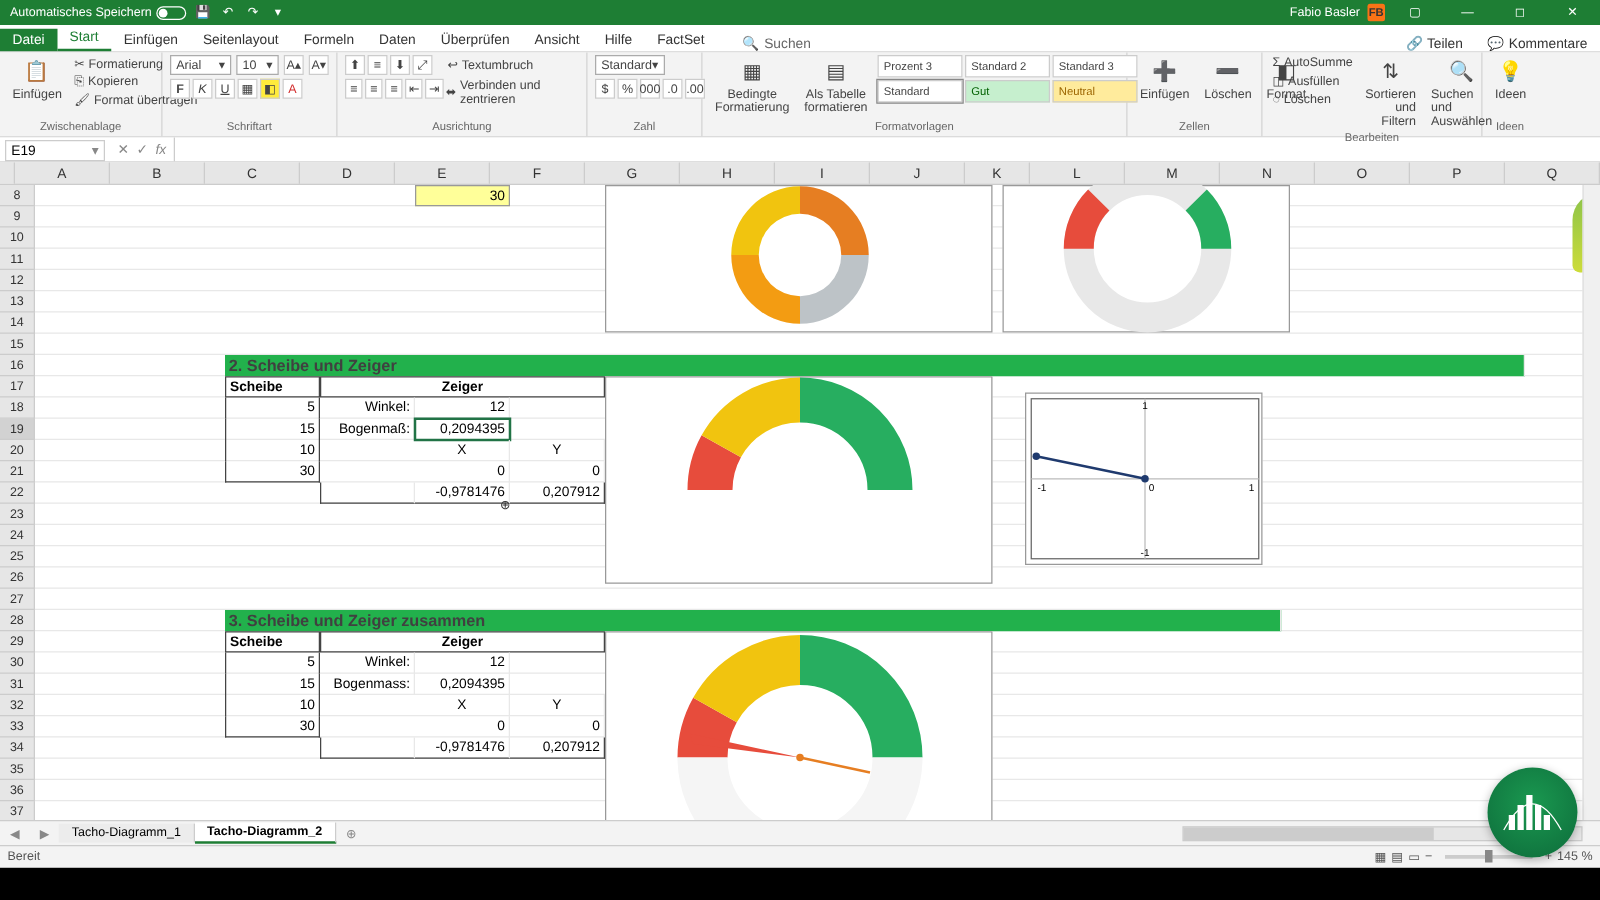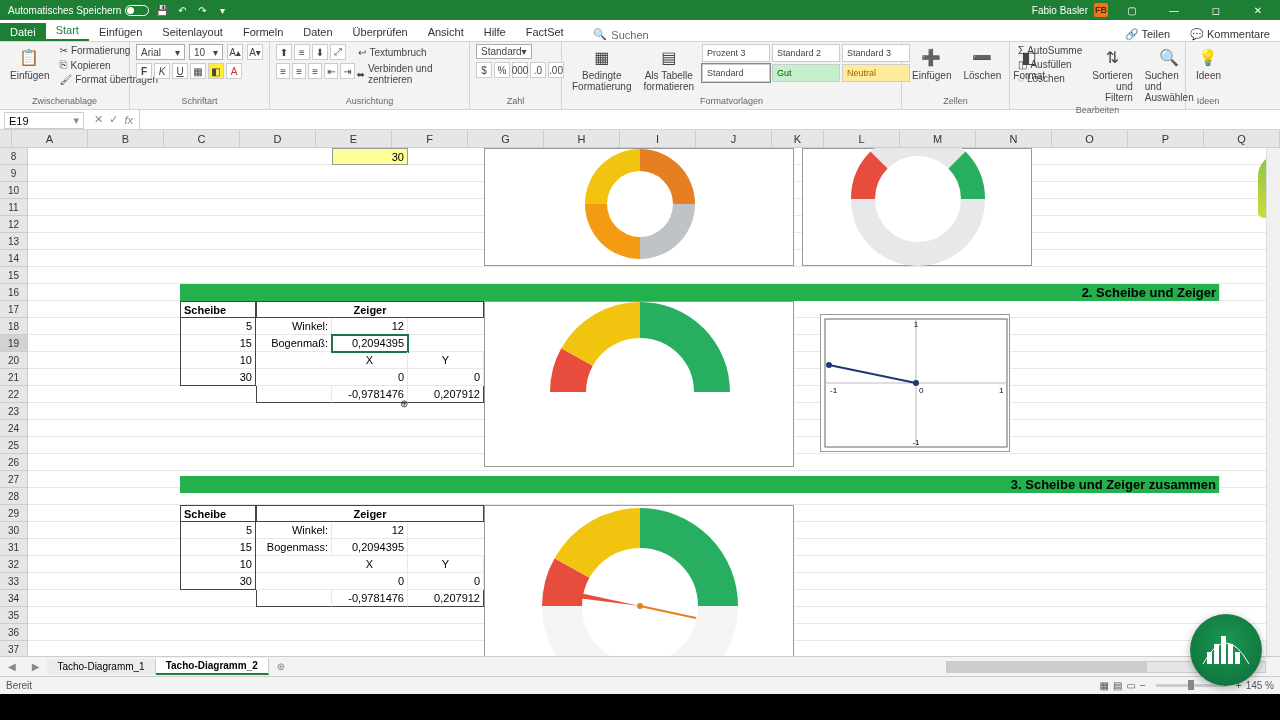--- a/index.html
+++ b/index.html
@@ -61,21 +61,21 @@
 .grid-wrap { flex: 1; display: flex; overflow: hidden; background: #fff; position: relative; }
 .row-headers { width: 28px; background: #e6e6e6; font-size: 10px; }
 .rh { height: 17px; border-bottom: 1px solid #ccc; border-right: 1px solid #ccc; text-align: center; line-height: 17px; color: #333; }
 .rh.active { background: #d2d2d2; }
 .cells { position: relative; flex: 1; }
 .row { position: absolute; left: 0; right: 0; height: 17px; border-bottom: 1px solid #e8e8e8; }
 .cell { position: absolute; top: 0; height: 17px; border-right: 1px solid #e8e8e8; font-size: 11px; padding: 0 3px; line-height: 17px; overflow: hidden; white-space: nowrap; }
 .cell.right { text-align: right; }
 .cell.center { text-align: center; }
 .cell.bold { font-weight: bold; }
-.green-band { background: #22b14c; color: #000000; text-align: right; font-weight: bold; font-size: 13px; line-height: 17px; }
+.green-band { background: #22b14c; color: #404040; text-align: left; font-weight: bold; font-size: 13px; line-height: 17px; }
 .selected-cell { outline: 2px solid #217346; outline-offset: -1px; background: #fff; }
 .yellow-cell { background: #ffff99; }
 
 
 .chart-box { position: absolute; background: #fff; border: 1px solid #999; }
 .scroll-right { position: absolute; right: 0; top: 0; bottom: 0; width: 14px; background: #f0f0f0; border-left: 1px solid #ddd; }
 
 
 .sheet-tabs { height: 20px; background: #f3f3f3; border-top: 1px solid #ccc; display: flex; align-items: center; font-size: 10px; }
 .sheet-nav { padding: 0 8px; color: #888; }
@@ -438,21 +438,21 @@
         <div class="cell right" style="left: 152px; top: 204px; width: 76px;;border-left:1px solid #444;border-right:1px solid #444">10</div>
         <div class="cell center" style="left: 304px; top: 204px; width: 76px;">X</div>
         <div class="cell center" style="left: 380px; top: 204px; width: 76px;">Y</div>
         <div class="cell right" style="left: 152px; top: 221px; width: 76px;;border-left:1px solid #444;border-right:1px solid #444;border-bottom:1px solid #444">30</div>
         <div class="cell right" style="left: 304px; top: 221px; width: 76px;">0</div>
         <div class="cell right" style="left: 380px; top: 221px; width: 76px;">0</div>
         <div class="cell right" style="left: 304px; top: 238px; width: 76px;;border-bottom:1px solid #444">-0,9781476</div>
         <div class="cell right" style="left: 380px; top: 238px; width: 76px;;border-bottom:1px solid #444;border-right:1px solid #444">0,207912</div>
         <div class="cell " style="left: 228px; top: 238px; width: 76px;;border-bottom:1px solid #444;border-left:1px solid #444"></div>
         <div style="position: absolute; left: 372px; top: 250px; font-size: 10px; color: rgb(51, 51, 51);">⊕</div>
-        <div class="cell green-band" style="left: 152px; top: 328px; width: 1040px;">3. Scheibe und Zeiger zusammen</div>
+        <div class="cell green-band" style="left: 152px; top: 340px; width: 845px;">3. Scheibe und Zeiger zusammen</div>
         <div class="cell bold" style="left: 152px; top: 357px; width: 76px;;border:1px solid #444">Scheibe</div>
         <div class="cell bold center" style="left: 228px; top: 357px; width: 228px; border: 1px solid rgb(68, 68, 68);">Zeiger</div>
         <div class="cell right" style="left: 152px; top: 374px; width: 76px;;border-left:1px solid #444;border-right:1px solid #444">5</div>
         <div class="cell right" style="left: 228px; top: 374px; width: 76px;">Winkel:</div>
         <div class="cell right" style="left: 304px; top: 374px; width: 76px;">12</div>
         <div class="cell right" style="left: 152px; top: 391px; width: 76px;;border-left:1px solid #444;border-right:1px solid #444">15</div>
         <div class="cell right" style="left: 228px; top: 391px; width: 76px;">Bogenmass:</div>
         <div class="cell right" style="left: 304px; top: 391px; width: 76px;">0,2094395</div>
         <div class="cell right" style="left: 152px; top: 408px; width: 76px;;border-left:1px solid #444;border-right:1px solid #444">10</div>
         <div class="cell center" style="left: 304px; top: 408px; width: 76px;">X</div>

